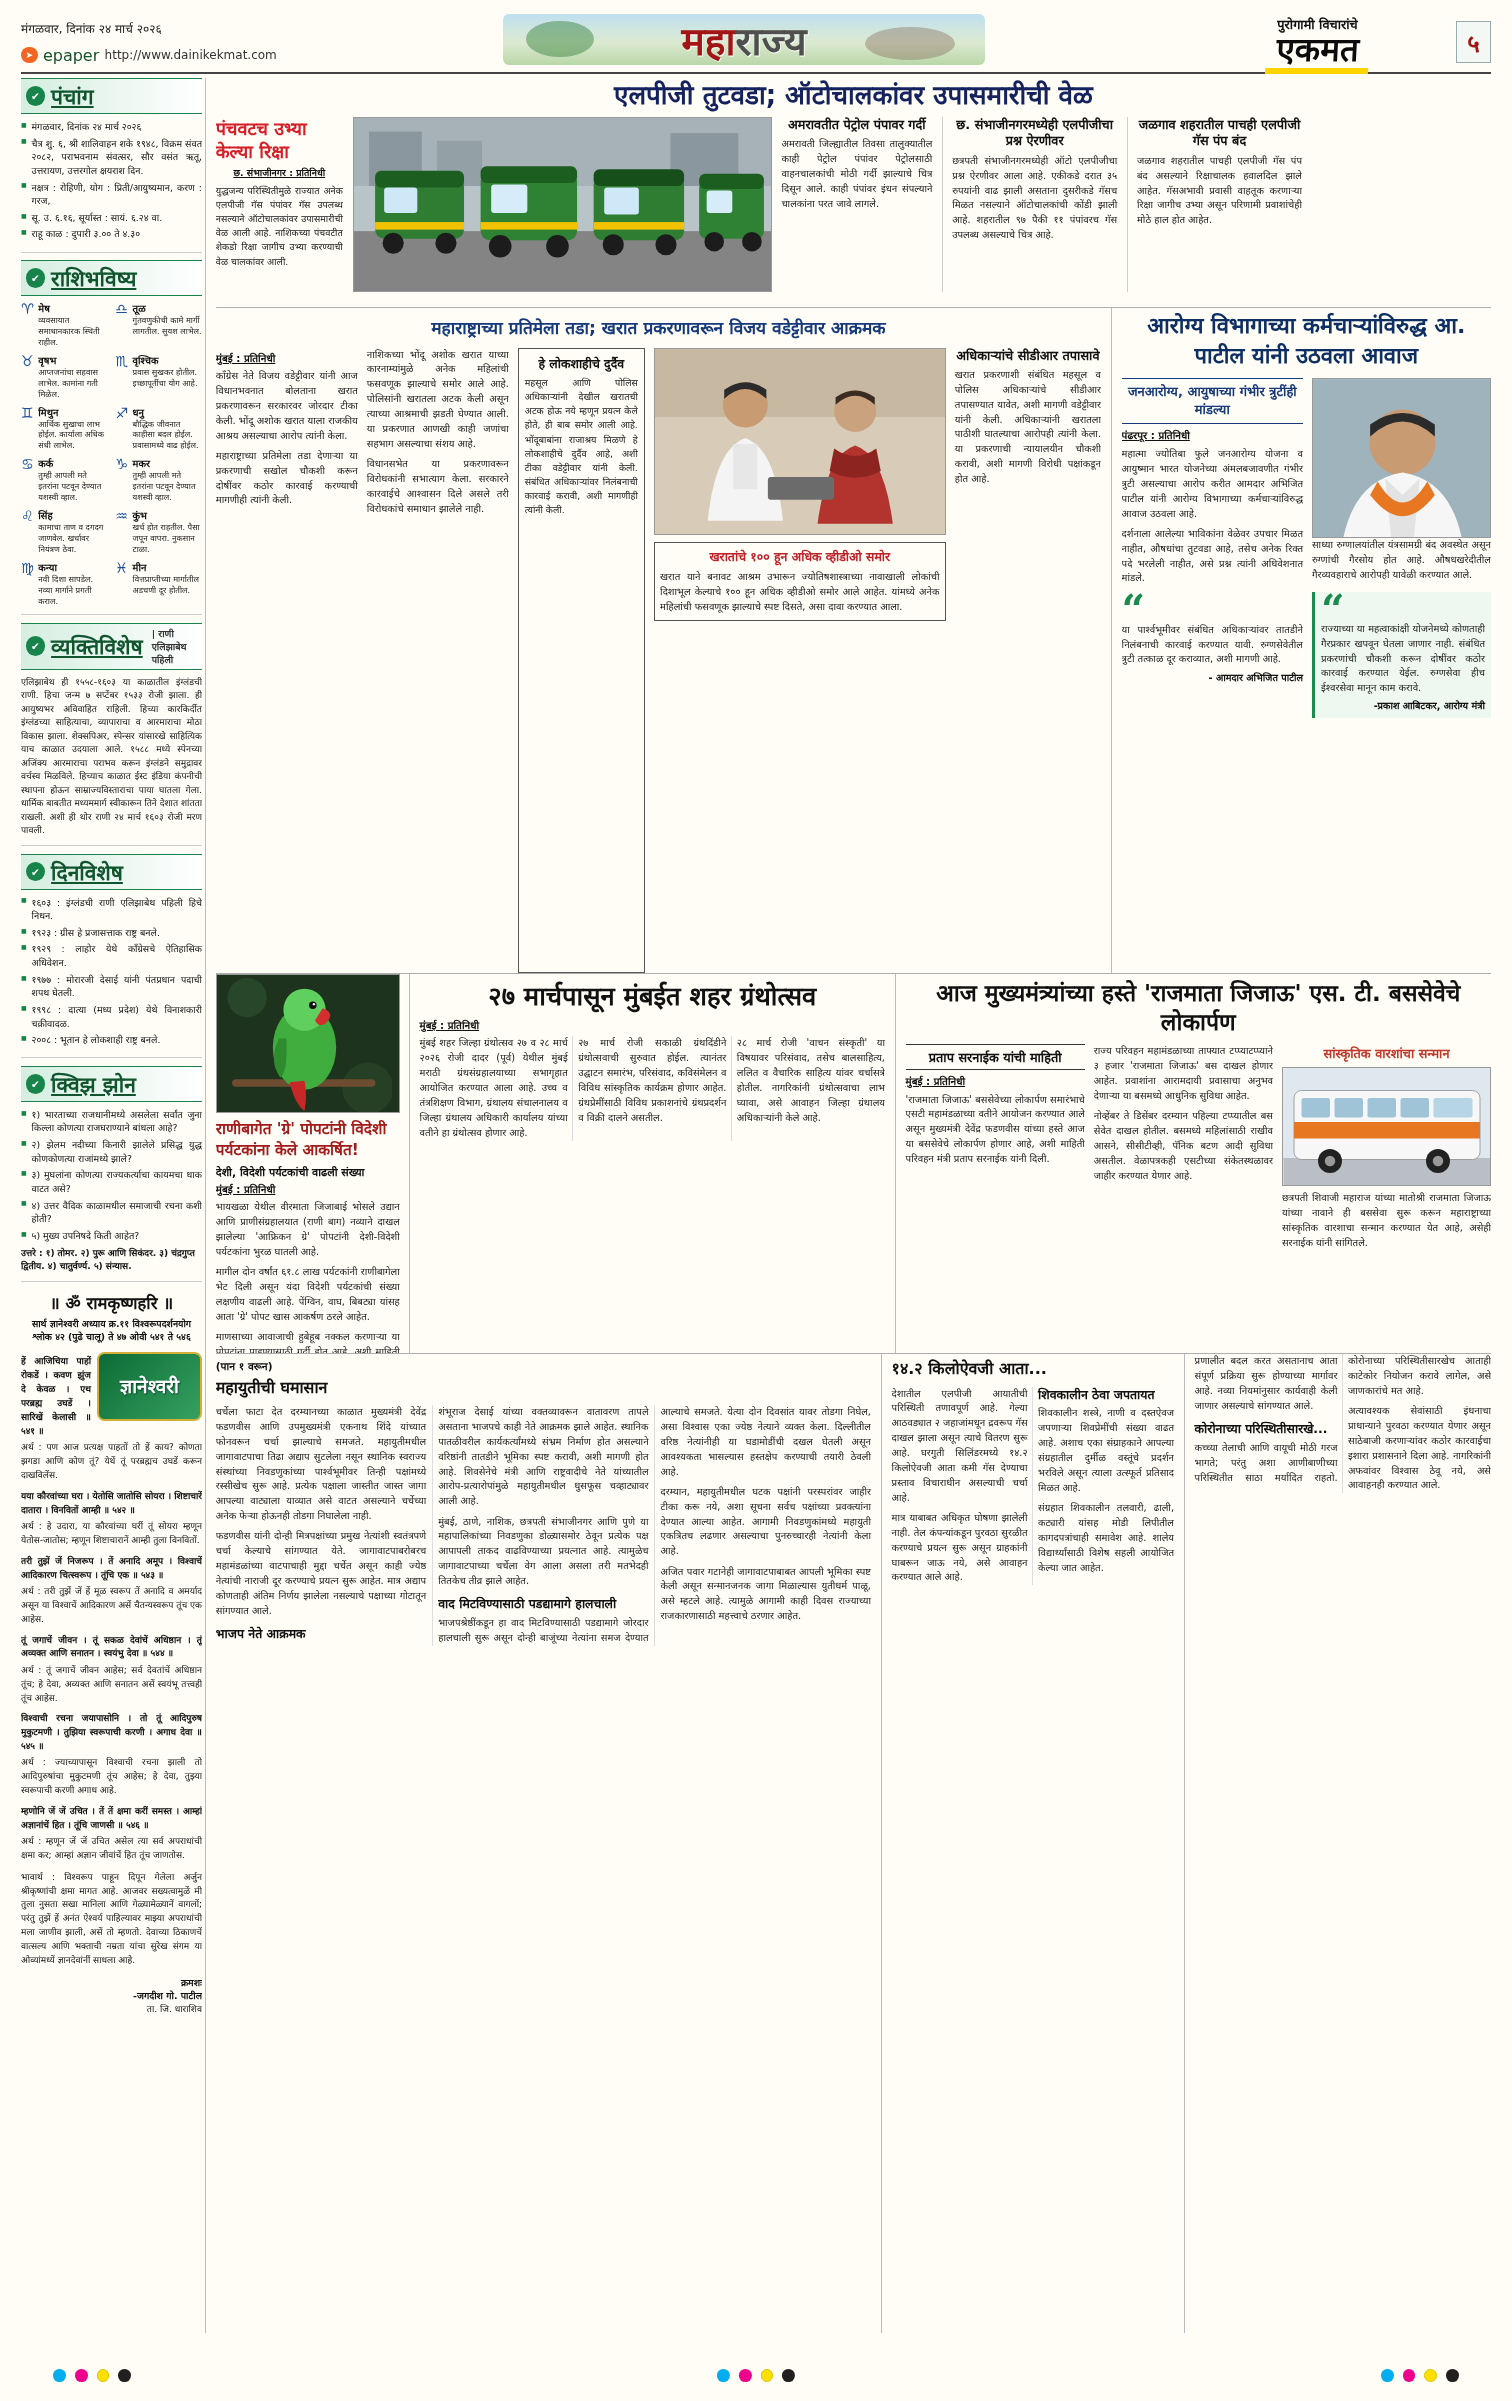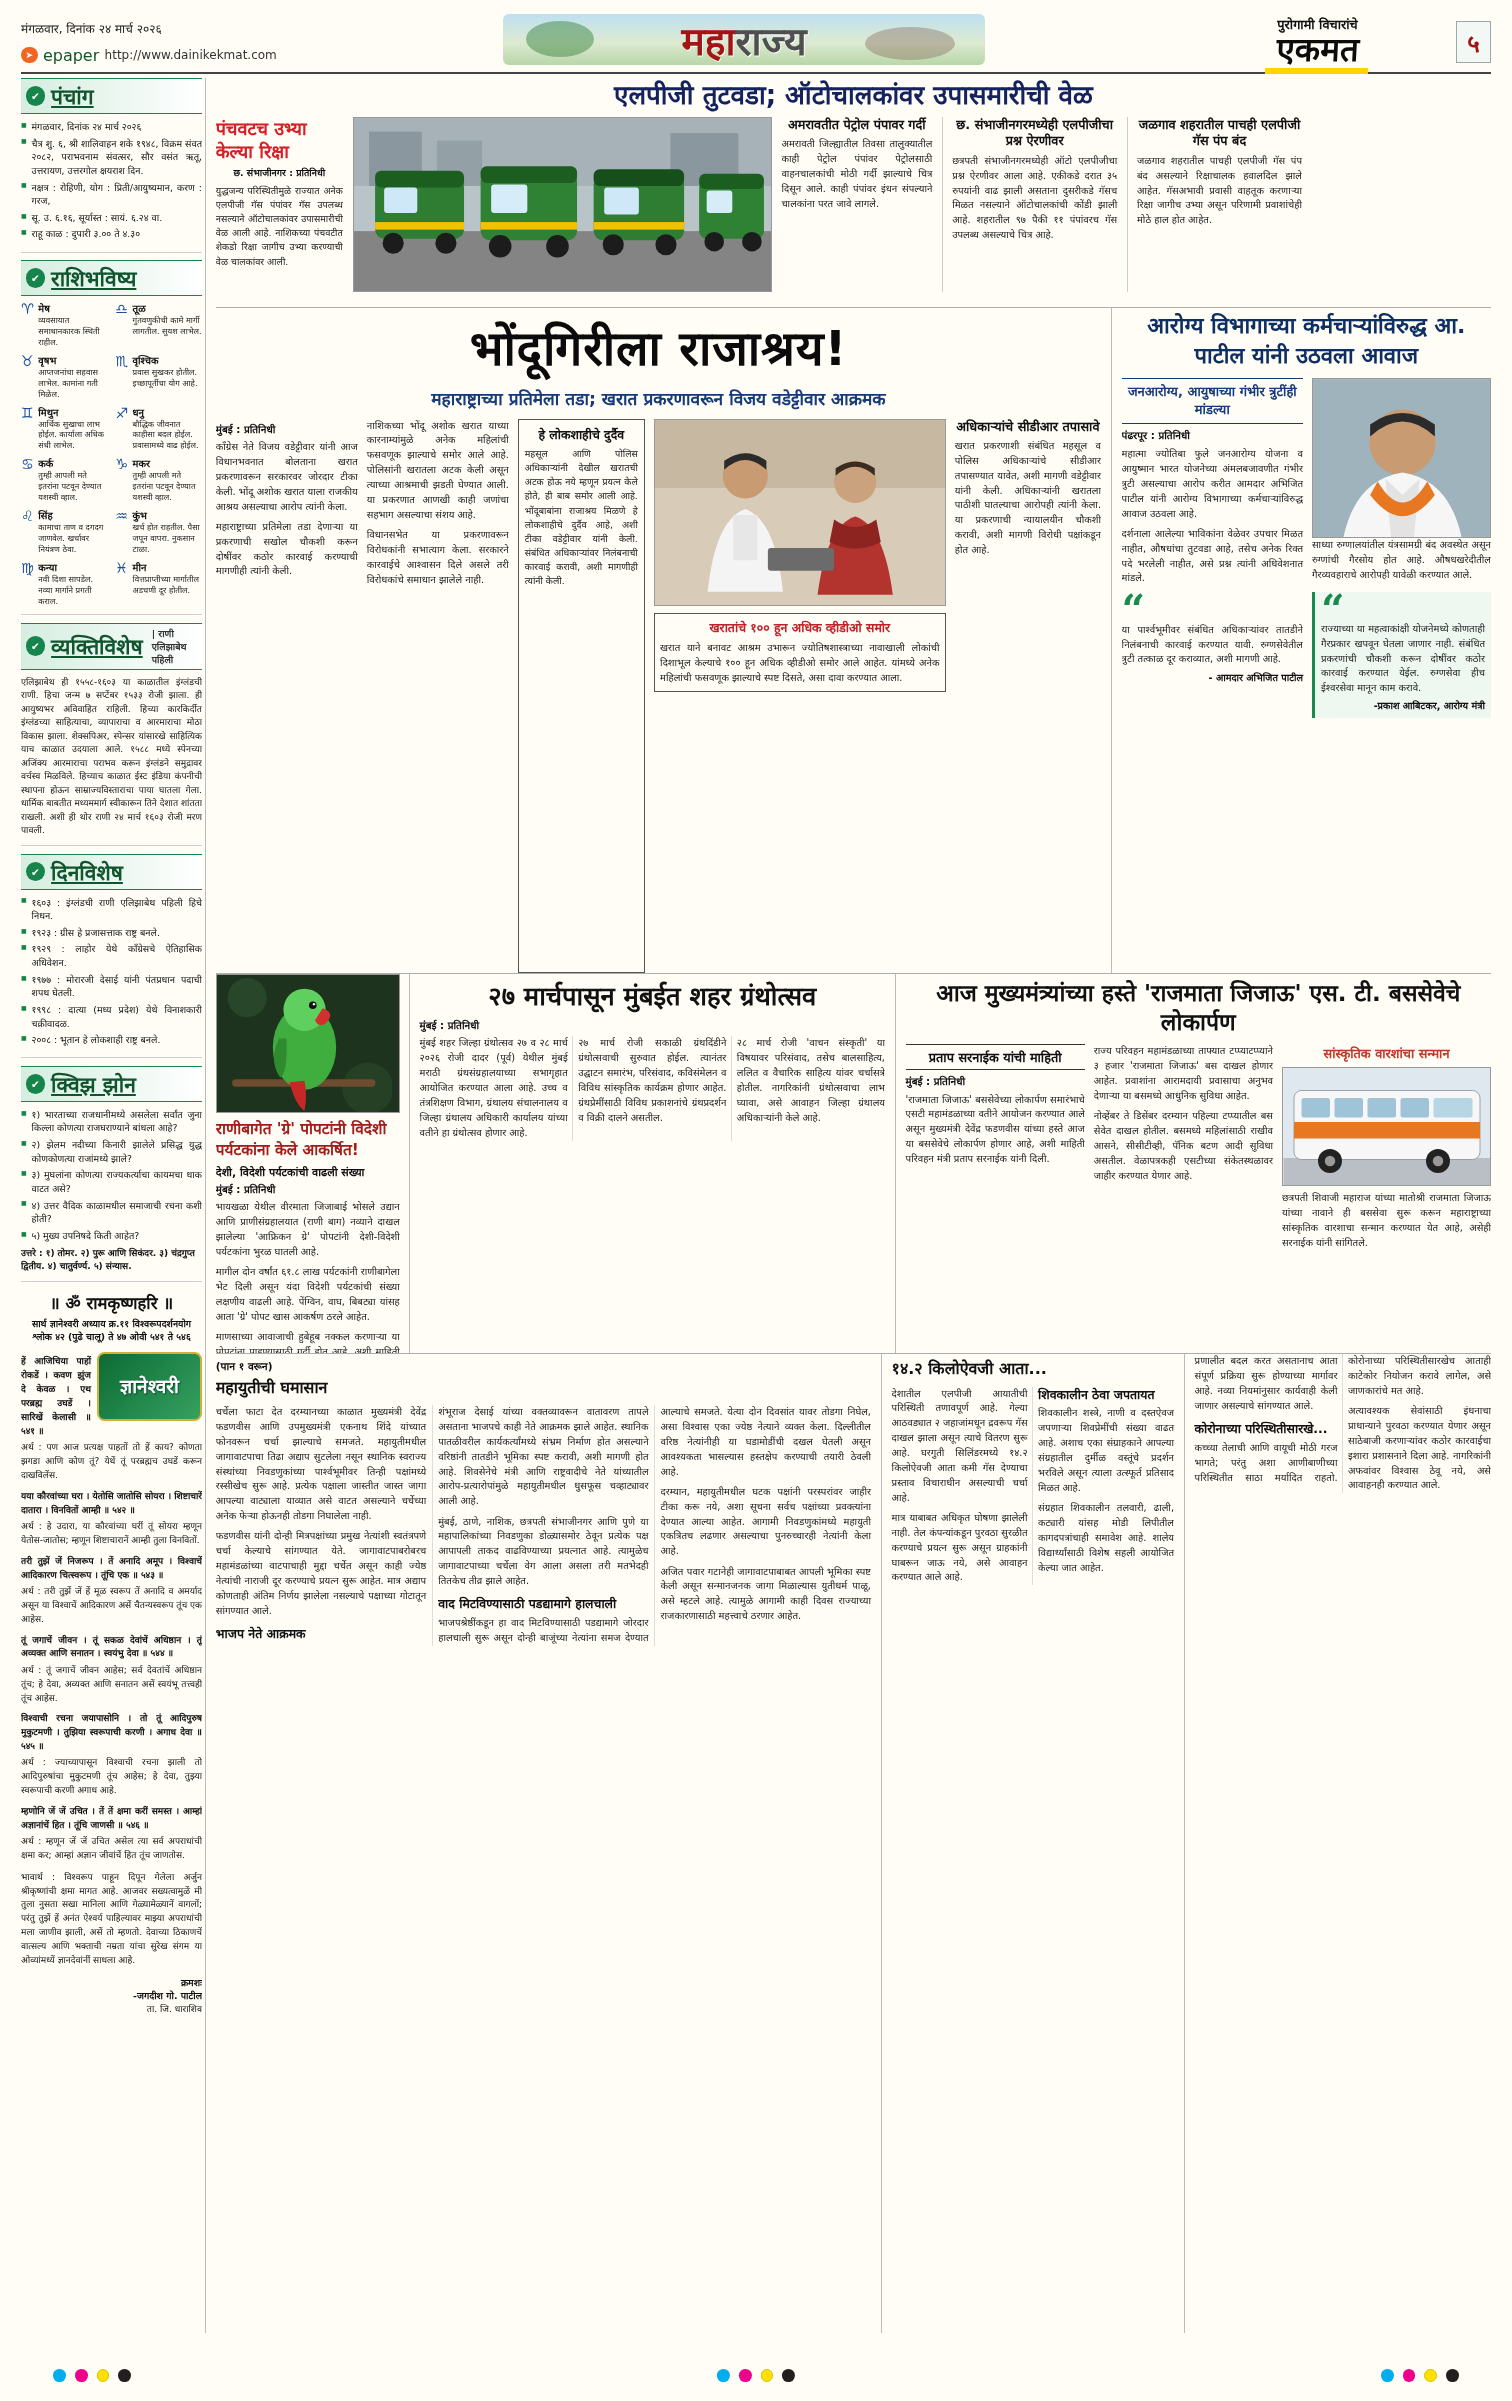--- a/index.html
+++ b/index.html
@@ -18,21 +18,21 @@
   .masthead::before { content:""; position:absolute; left:22.6px; top:7.5px; width:68px; height:36px; border-radius:50%; background:rgba(46,125,50,.45); }
   .masthead::after { content:""; position:absolute; right:30px; top:13.6px; width:90px; height:33px; border-radius:50%; background:rgba(121,85,72,.35); }
   .mh1 { position:relative; font-size:39px; font-weight:900; color:#a31515; text-shadow:0.8px 0.8px 0 #fff; }
   .mh2 { position:relative; font-size:39px; font-weight:900; color:#4f4f4f; text-shadow:0.8px 0.8px 0 #fff; }
   .brandbox { position:absolute; right:53px; top:1.5px; width:241px; height:54px; text-align:center; }
   .brand-tagline { font-size:12.8px; font-weight:700; color:#111; }
   .brand-name { display:inline-block; font-size:33px; font-weight:900; color:#0c0c0c; line-height:1.05; padding:0 10.5px; border-bottom:6.8px solid #ffd400; transform:skewX(-3deg); }
   .pagenum { position:absolute; right:0; top:7.5px; width:35px; height:42px; border:0.8px solid #9aa; background:#f4f8f4; display:flex; align-items:center; justify-content:center; font-size:24px; font-weight:800; color:#a31515; }
 
   
-  .byline { font-weight:700; font-size:10.2px; margin:3px 0 4.5px; }
+  .byline { font-weight:700; font-size:10.2px; margin:3px 0 4.5px;text-decoration:underline; }
   .txt { font-size:9.8px; line-height:1.52; text-align:justify; color:#191919; }
   .txt + .txt { margin-top:5.3px; }
   .subhead { font-weight:800; font-size:12.8px; line-height:1.3; text-align:center; margin-bottom:3.8px; }
 
   
   .sidebar { position:absolute; left:21px; top:78px; width:181px; height:2255px; display:flex; flex-direction:column; overflow:hidden; }
   .sec { border-bottom:0.8px solid #cfcfcf; padding-bottom:7.5px; margin-bottom:7.5px; overflow:hidden; }
   .sec-head { display:flex; align-items:center; gap:6px; padding:3px 4.5px; background:linear-gradient(90deg,#d5eee0,#ffffff); border-top:1.5px solid #17854b; border-bottom:1.5px solid #17854b; margin-bottom:6px; }
   .sec-ic { width:19.6px; height:19.6px; min-width:19.6px; border-radius:50%; background:#17854b; color:#fff; display:flex; align-items:center; justify-content:center; font-size:10.5px; }
   .sec-title { font-size:21px; font-weight:800; color:#11552f;text-decoration:underline; }
@@ -393,21 +393,20 @@
         </div>
         <div class="lpg-colD">
           <div class="subhead">जळगाव शहरातील पाचही एलपीजी गॅस पंप बंद</div>
           <div class="txt">जळगाव शहरातील पाचही एलपीजी गॅस पंप बंद असल्याने रिक्षाचालक हवालदिल झाले आहेत. गॅसअभावी प्रवासी वाहतूक करणाऱ्या रिक्षा जागीच उभ्या असून परिणामी प्रवाशांचेही मोठे हाल होत आहेत.</div>
         </div>
       </div>
     </section>
 
     <section class="band band-bh">
       <div class="bh-left">
-        <h1 class="bh-headline">भोंदूगिरीला राजाश्रय!</h1>
         <div class="bh-deck">महाराष्ट्राच्या प्रतिमेला तडा; खरात प्रकरणावरून विजय वडेट्टीवार आक्रमक</div>
         <div class="bh-cols">
           <div class="bh-c1">
             <div class="byline">मुंबई : प्रतिनिधी</div>
             <div class="txt">काँग्रेस नेते विजय वडेट्टीवार यांनी आज विधानभवनात बोलताना खरात प्रकरणावरून सरकारवर जोरदार टीका केली. भोंदू अशोक खरात याला राजकीय आश्रय असल्याचा आरोप त्यांनी केला.</div>
             <div class="txt">महाराष्ट्राच्या प्रतिमेला तडा देणाऱ्या या प्रकरणाची सखोल चौकशी करून दोषींवर कठोर कारवाई करण्याची मागणीही त्यांनी केली.</div>
           </div>
           <div class="bh-c2">
             <div class="txt">नाशिकच्या भोंदू अशोक खरात याच्या कारनाम्यांमुळे अनेक महिलांची फसवणूक झाल्याचे समोर आले आहे. पोलिसांनी खरातला अटक केली असून त्याच्या आश्रमाची झडती घेण्यात आली. या प्रकरणात आणखी काही जणांचा सहभाग असल्याचा संशय आहे.</div>
             <div class="txt">विधानसभेत या प्रकरणावरून विरोधकांनी सभात्याग केला. सरकारने कारवाईचे आश्वासन दिले असले तरी विरोधकांचे समाधान झालेले नाही.</div>

